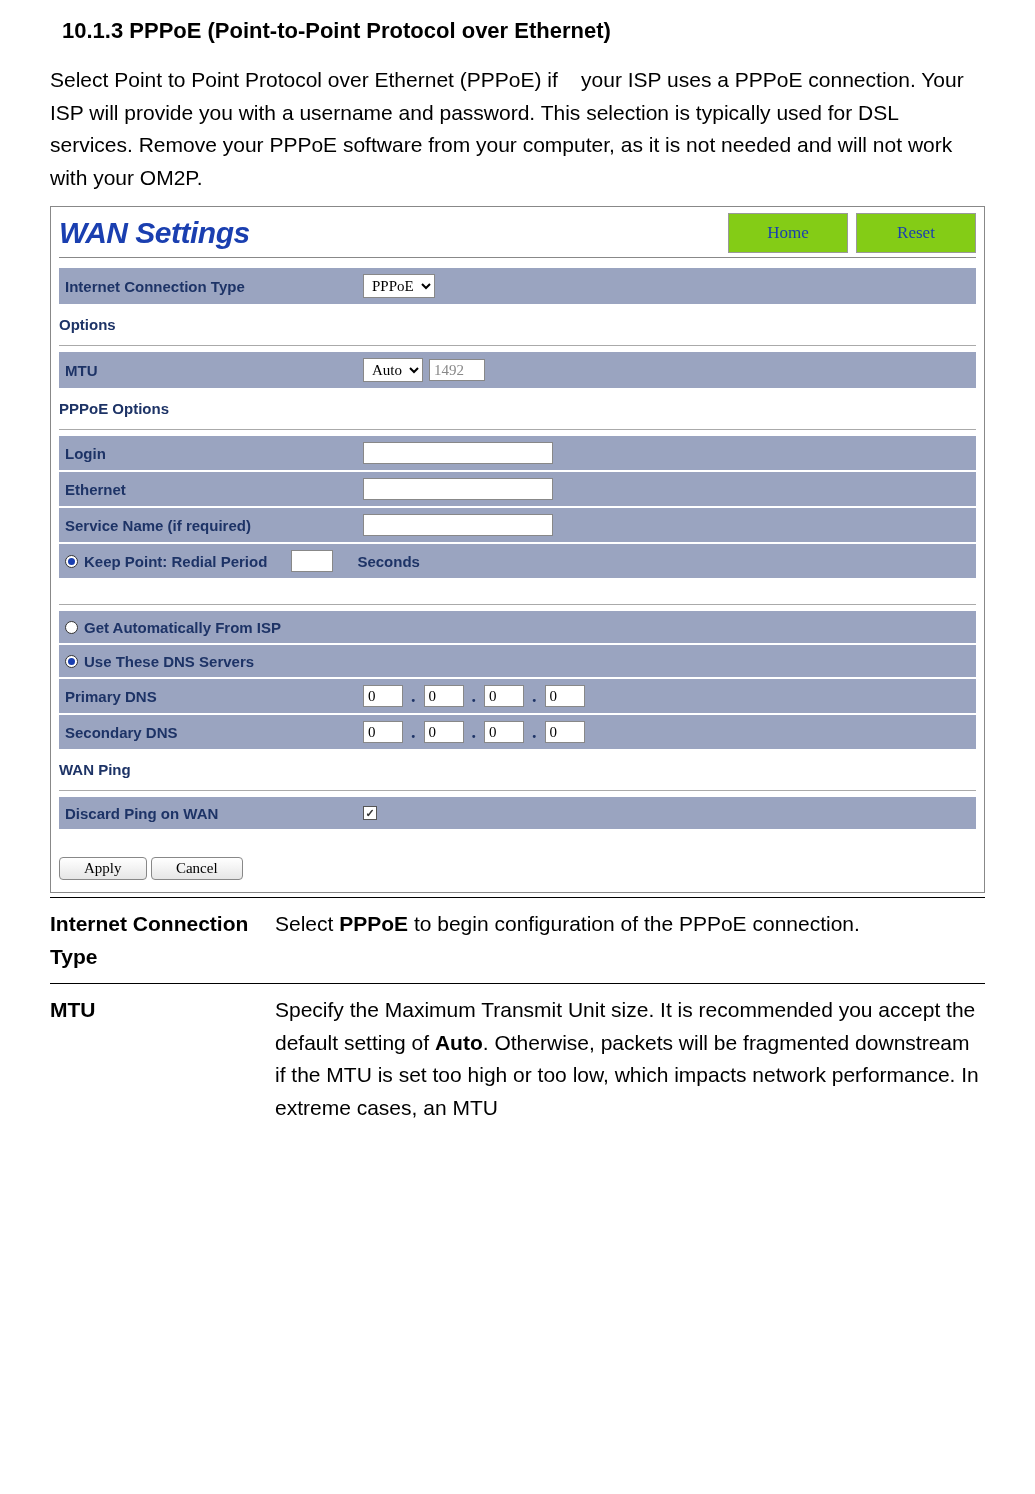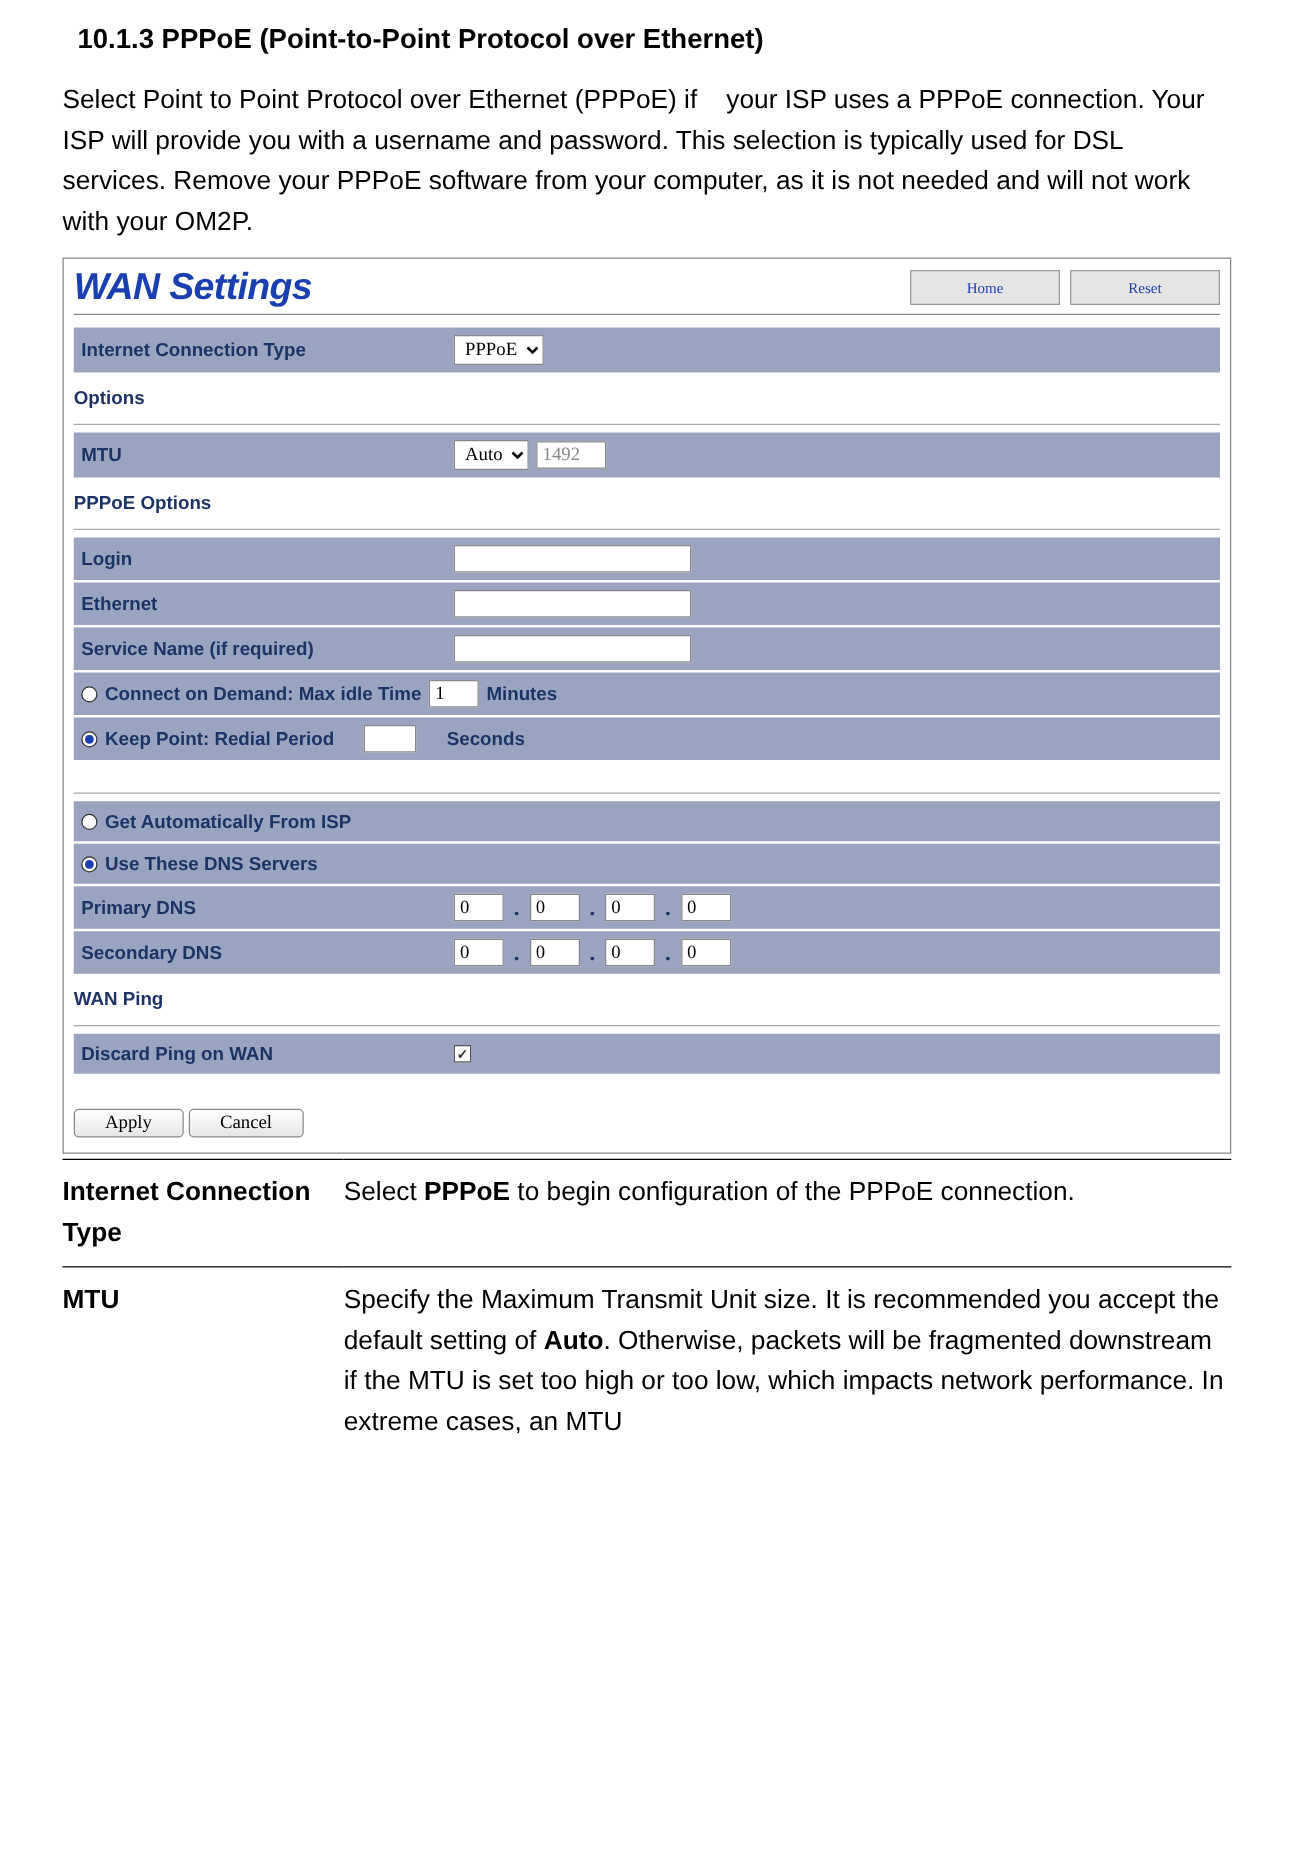--- a/index.html
+++ b/index.html
@@ -36,25 +36,25 @@
     color: #1a3fb0;
     font-weight: bold;
     font-style: italic;
     font-size: 30px;
     font-family: Arial, sans-serif;
     letter-spacing: -0.5px;
   }
   .panel-buttons { display: flex; gap: 8px; }
   .top-btn {
     width: 120px;
-    height: 28px;
+    height: 40px;
     border: 1px solid #999;
-    background: #e5e5e5;
+    background: #84cc16;
     color: #1a3fb0;
-    font-size: 12px;
+    font-size: 17px;
     font-family: "Times New Roman", serif;
     cursor: pointer;
   }
   hr.panel-sep {
     border: none;
     border-top: 1px solid #888;
     margin: 4px 0 10px 0;
   }
   hr.panel-thin {
     border: none;
@@ -199,26 +199,20 @@
         <input type="password" class="text-ctl med" value="" style="">
       </div>
   </div>
   <div class="row-bar">
     <div class="lbl">Service Name (if required)</div>
     <div class="ctl">
         <input class="text-ctl med" value="" style="">
       </div>
   </div>
 
-  <div class="row-bar radio-row">
-    <span class="radio-dot"></span>
-    <span class="lbl">Connect on Demand: Max idle Time</span>
-    <input class="text-ctl tiny" style="margin: 0px 6px;" value="1">
-    <span>Minutes</span>
-  </div>
   <div class="row-bar radio-row">
     <span class="radio-dot sel"></span>
     <span class="lbl">Keep Point: Redial Period</span>
     <input class="text-ctl tiny" style="margin: 0px 24px; padding-left: 36px;" value="30">
     <span>Seconds</span>
   </div>
 
   <div style="height:18px"></div>
   <hr class="panel-thin">
 

